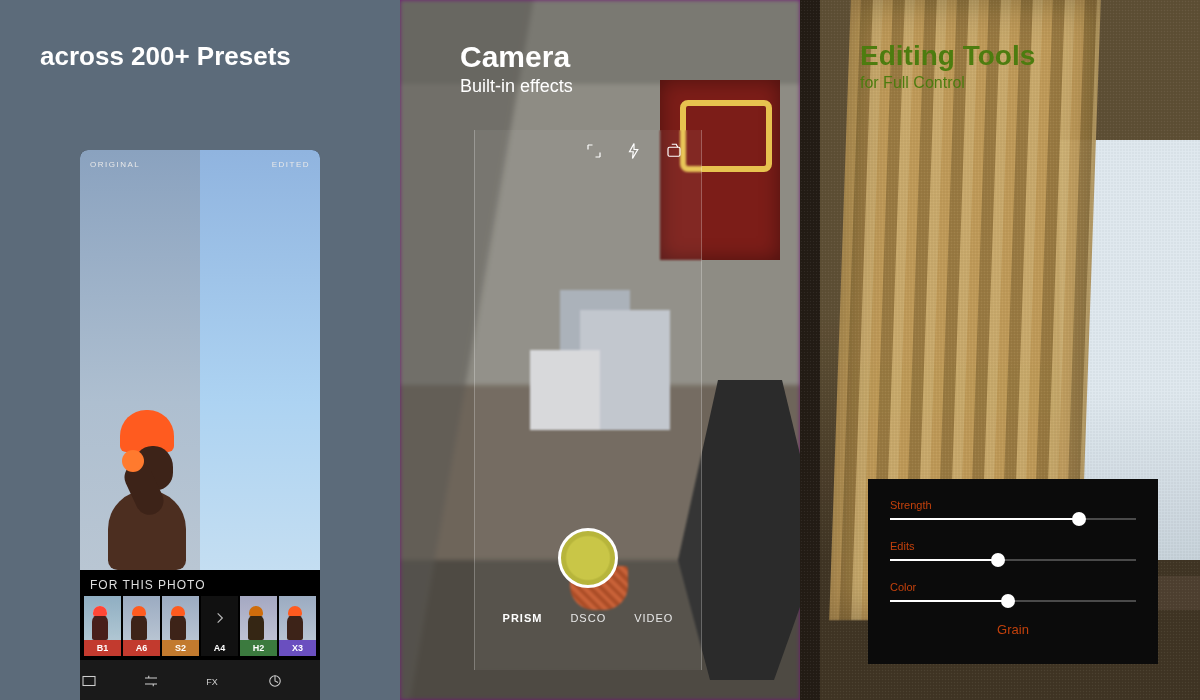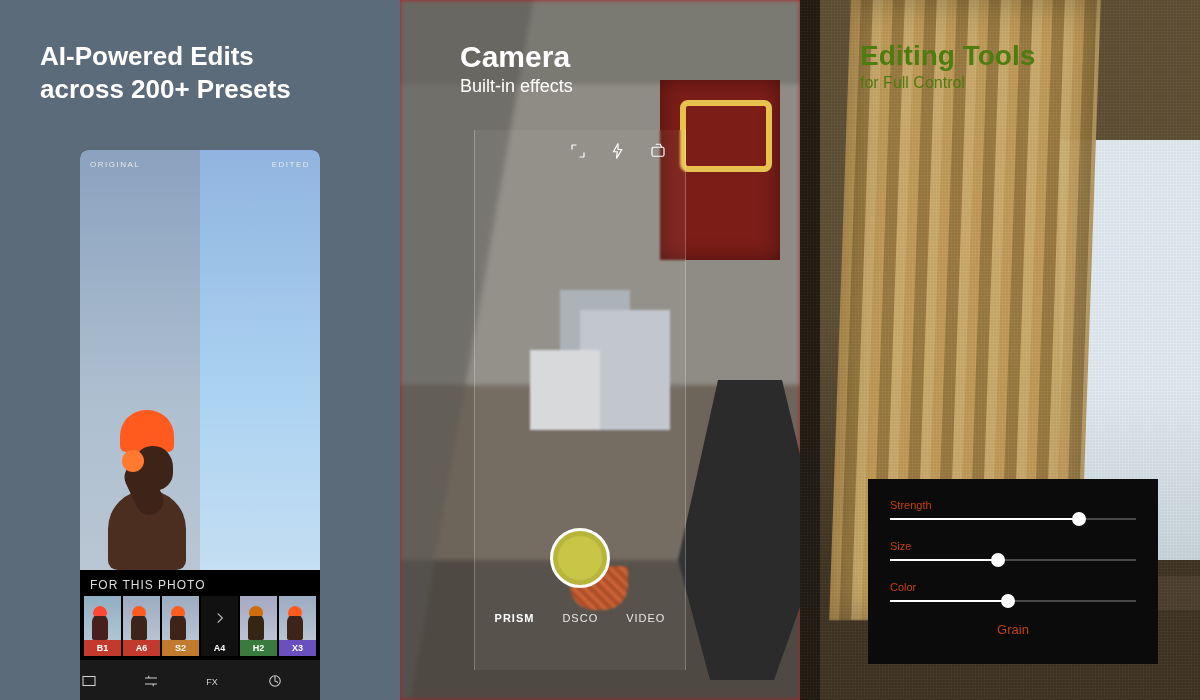--- a/index.html
+++ b/index.html
@@ -35,21 +35,21 @@
   .p1 .pthumb .mini::before{ content:""; position:absolute; top:-8px; left:1px; width:14px; height:10px; background:#ff5b1f; border-radius:7px 7px 2px 2px; }
   .p1 .plabel { text-align: center; color: #fff; font-size: 9px; font-weight: 600; padding: 3px 0; }
   .p1 .toolbar { height: 46px; background: #1a1a1a; display: flex; align-items: center; justify-content: space-around; gap: 44px; }
   .p1 .toolbar .ico { color: #d7d7d7; font-size: 16px; }
   .p1 .toolbar .ico svg { width: 18px; height: 18px; stroke: #cfcfcf; fill: none; stroke-width: 1.4; }
 
   .preset-arrow { background:#111; height:44px; display:flex; align-items:center; justify-content:center; }
   .preset-arrow svg{ stroke:#bbb; width:14px; height:14px; }
 
   
-  .p2 { background:#b91c1c; }
+  .p2 { background:#701a75; }
   .p2 .bgstreet{ position:absolute; inset:0;
     background:
       linear-gradient(100deg, rgba(90,88,83,.55) 0 25%, transparent 26%),
       linear-gradient(to bottom, #7a7972 0 12%, #8e8c84 12% 55%, #6e655a 55% 80%, #4e4a43 80% 100%);
     filter: blur(2px);
   }
   .p2 .red-sign{ position:absolute; top:80px; right:20px; width:120px; height:180px;
     background:#7c1d18; box-shadow: inset 0 0 20px rgba(0,0,0,.4); }
   .p2 .red-sign::after{ content:""; position:absolute; top:20px; left:20px; width:80px; height:60px; border:6px solid #e7c24f; border-radius:8px; }
   .p2 .ped{ position:absolute; right:-30px; bottom:20px; width:160px; height:300px;
@@ -60,21 +60,21 @@
   .p2 .boxes{ position:absolute; left:130px; top:290px; width:150px; height:140px;
     background:
       linear-gradient(#d6d7da,#d6d7da) 0 60px/70px 80px no-repeat,
       linear-gradient(#bfc4cc,#bfc4cc) 50px 20px/90px 120px no-repeat,
       linear-gradient(#a7aeb7,#a7aeb7) 30px 0/70px 60px no-repeat; }
 
   .p2 .headline{ position:absolute; top:40px; left:60px; color:#fff; }
   .p2 .headline .t{ font-size:30px; font-weight:700; }
   .p2 .headline .s{ font-size:18px; font-weight:400; margin-top:2px; }
 
-  .p2 .vf{ position:absolute; left:74px; top:130px; width:212px; height:540px;
+  .p2 .vf{ position:absolute; left:74px; top:130px; width:228px; height:540px;
     background: rgba(255,255,255,.05); backdrop-filter: blur(1px);
     border-left:1px solid rgba(255,255,255,.25); border-right:1px solid rgba(255,255,255,.25); }
   .p2 .cam-icons{ position:absolute; top:12px; right:18px; display:flex; gap:22px; }
   .p2 .cam-icons svg{ width:18px; height:18px; stroke:#fff; fill:none; stroke-width:1.6; }
   .p2 .shutter{ position:absolute; left:50%; bottom:82px; width:60px; height:60px; margin-left:-30px;
     border-radius:50%; border:3px solid #fff; background: radial-gradient(circle,#c9c647 0 55%, #b7b53b 60% 100%); }
   .p2 .modes{ position:absolute; bottom:46px; left:0; right:0; display:flex; justify-content:center; gap:28px;
     color:#e9e9e9; font-size:11px; letter-spacing:1px; }
   .p2 .modes .active{ color:#fff; font-weight:600; }
 
@@ -112,21 +112,20 @@
   .p3 .thumb{ position:absolute; top:-6px; width:14px; height:14px; border-radius:50%; background:#fff; margin-left:-7px; }
   .p3 .tool-name{ text-align:center; font-size:13px; margin-top:4px; }
 </style>
 </head>
 <body>
 
 <div class="grid">
 
   <div class="panel p1">
     <div class="headline">
-      <div>AI-Powered Edits</div>
       <div>across 200+ Presets</div>
     </div>
 
     <div class="phone">
       <div class="compare">
         <div class="orig"></div>
         <div class="edit"></div>
         <span class="lbl left">ORIGINAL</span>
         <span class="lbl right">EDITED</span>
         <div class="man">
@@ -251,21 +250,21 @@
     <div class="panel-editor">
       <div id="sliders">
           <div class="slider-row">
             <span class="lbl">Strength</span>
             <div class="track">
               <div class="fill" style="width:77%"></div>
               <div class="thumb" style="left:77%"></div>
             </div>
           </div>
           <div class="slider-row">
-            <span class="lbl">Size</span>
+            <span class="lbl">Edits</span>
             <div class="track">
               <div class="fill" style="width:44%"></div>
               <div class="thumb" style="left:44%"></div>
             </div>
           </div>
           <div class="slider-row">
             <span class="lbl">Color</span>
             <div class="track">
               <div class="fill" style="width:48%"></div>
               <div class="thumb" style="left:48%"></div>

